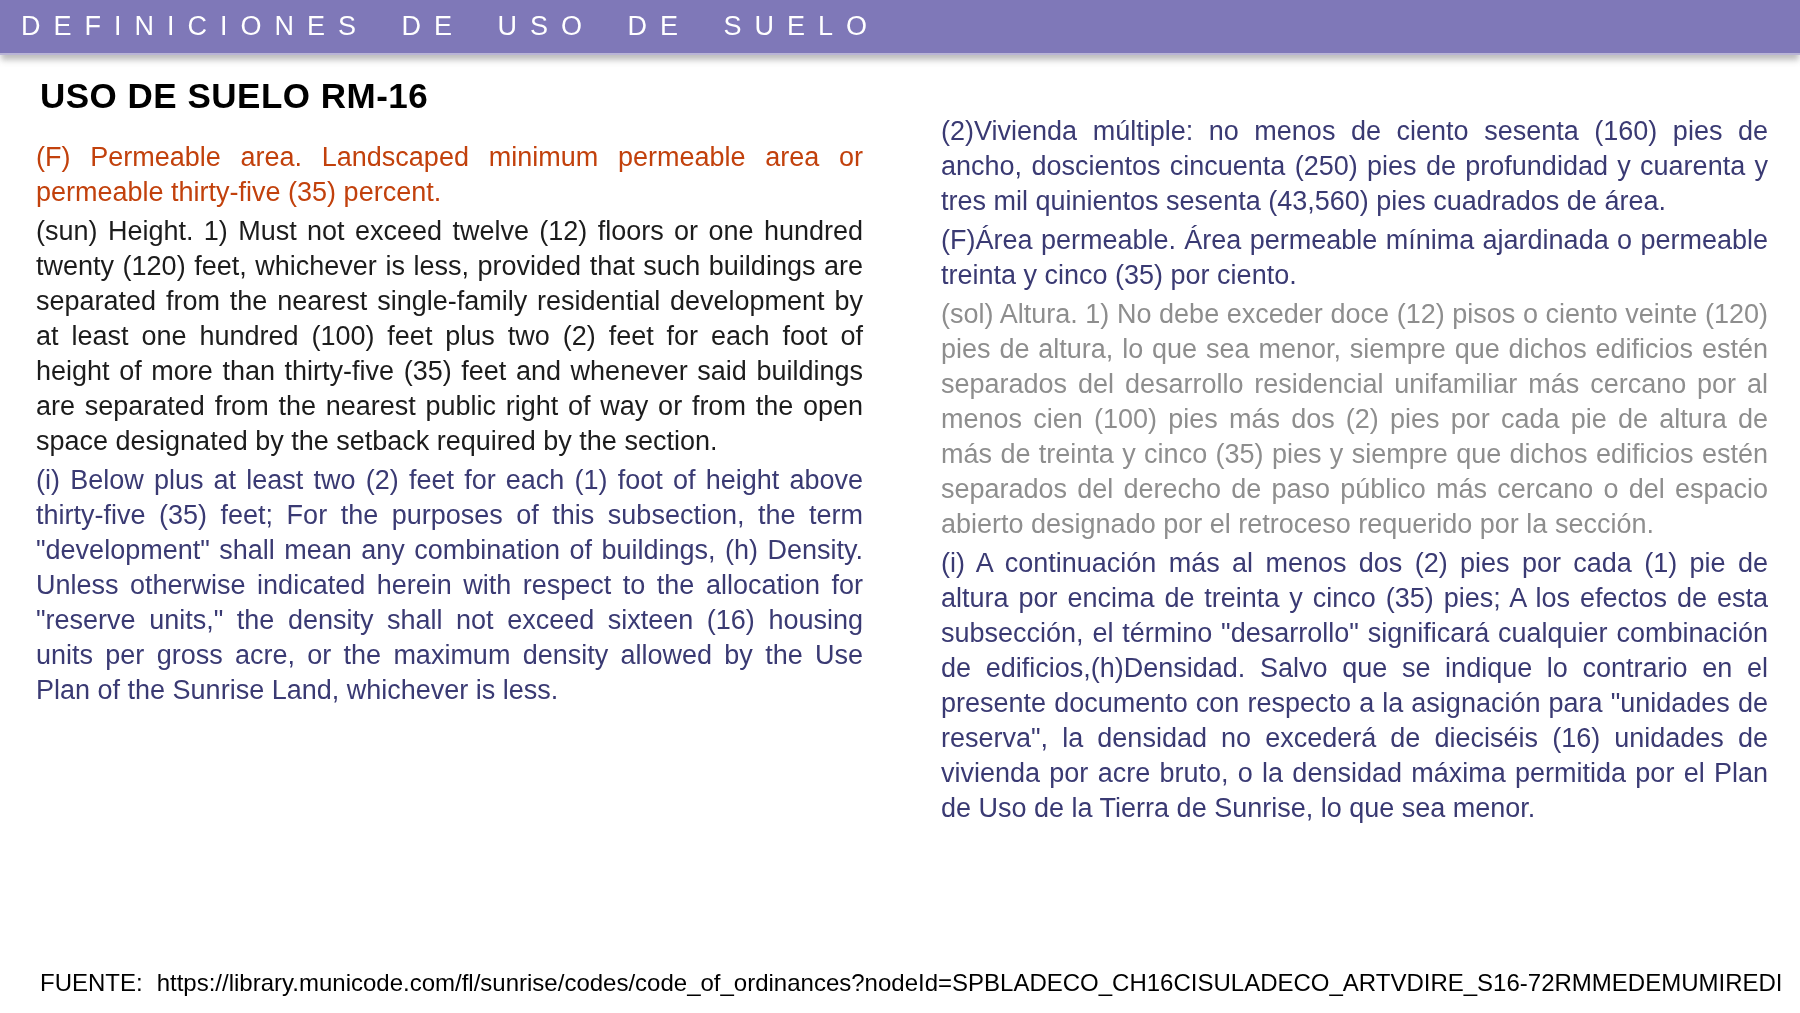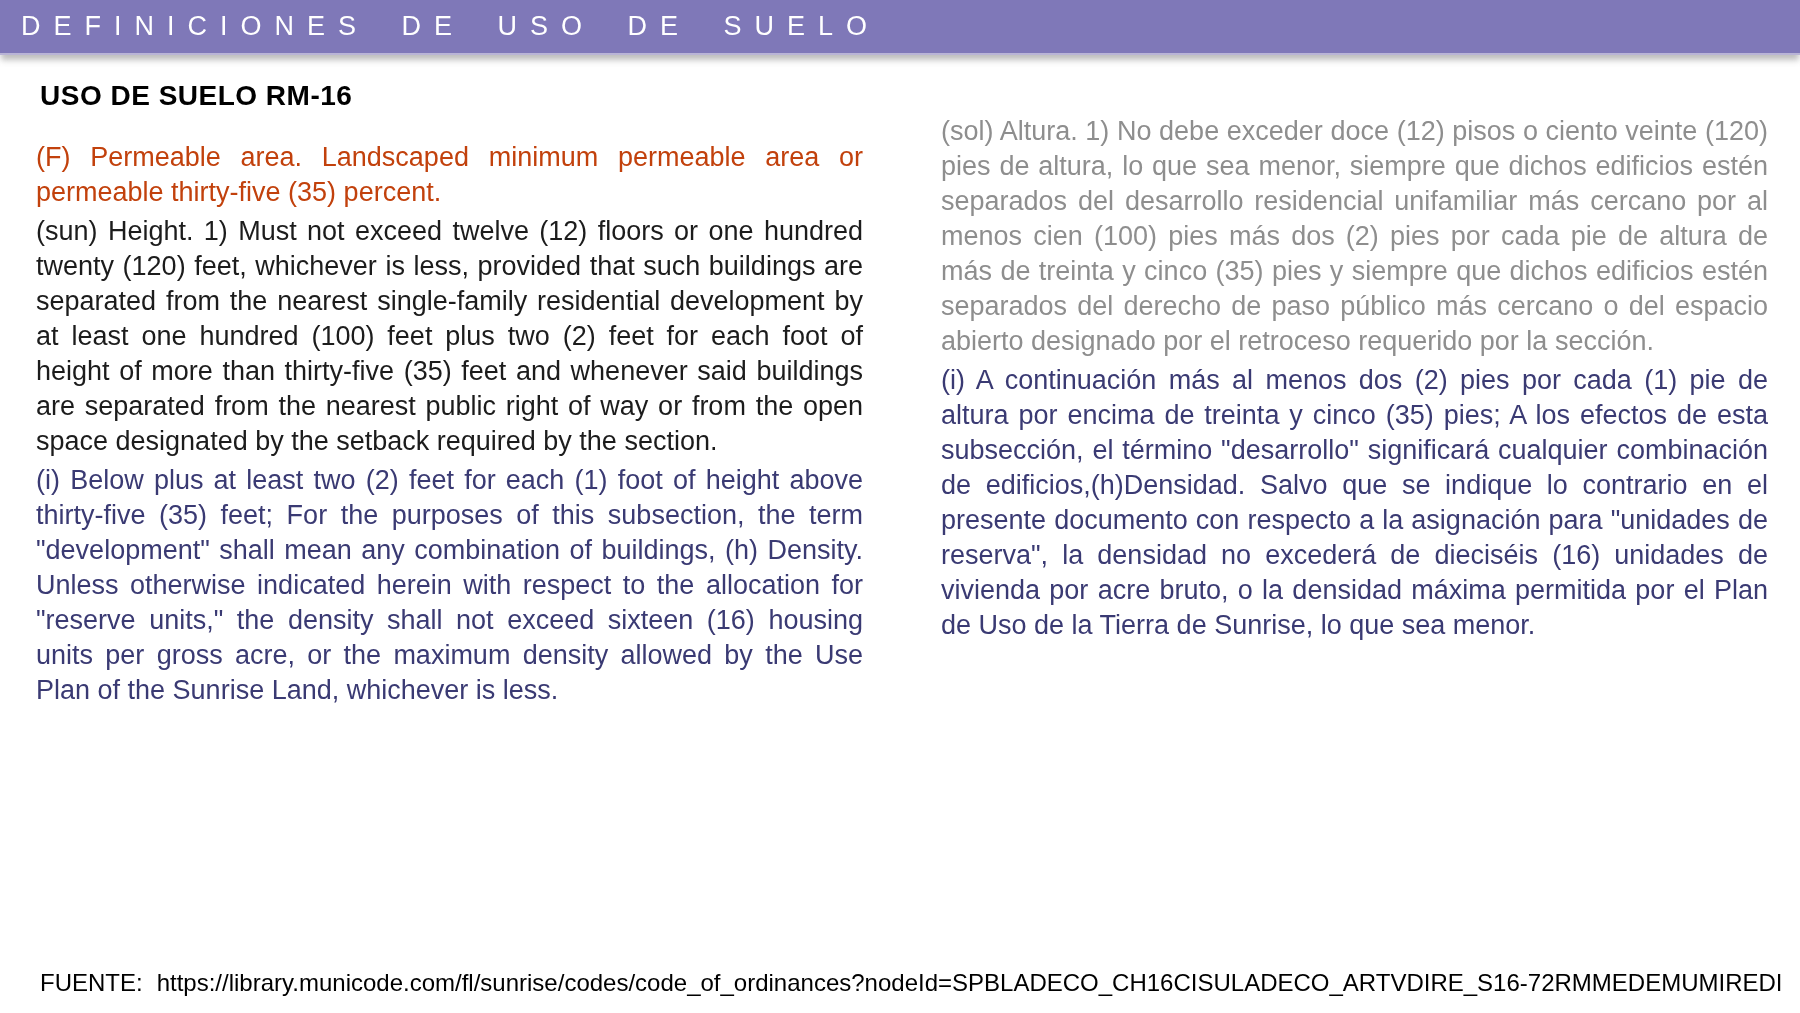--- a/index.html
+++ b/index.html
@@ -27,21 +27,21 @@
     font-size: 27px;
     font-weight: 400;
     letter-spacing: 13px;
     word-spacing: 12px;
     border-bottom: 2px solid #b9b4d6;
     box-shadow: 0 6px 6px -1px rgba(110,110,110,0.45);
     white-space: nowrap;
   }
   .page-title {
     margin: 25px 0 0 40px;
-    font-size: 28px;
+    font-size: 35px;
     line-height: 32px;
     font-weight: bold;
     color: #000000;
     letter-spacing: 0.5px;
   }
   .columns {
     display: flex;
     margin: 2px 32px 0 36px;
     gap: 78px;
   }
@@ -78,20 +78,22 @@
 
   <main class="columns">
 
     <section class="col col-en">
       <p class="para" style="color: #c2410c;">(F) Permeable area. Landscaped minimum permeable area or permeable thirty-five (35) percent.</p>
       <p class="para" style="color: rgb(28, 28, 28);">(sun) Height. 1) Must not exceed twelve (12) floors or one hundred twenty (120) feet, whichever is less, provided that such buildings are separated from the nearest single-family residential development by at least one hundred (100) feet plus two (2) feet for each foot of height of more than thirty-five (35) feet and whenever said buildings are separated from the nearest public right of way or from the open space designated by the setback required by the section.</p>
       <p class="para" style="color: rgb(58, 58, 115);">(i) Below plus at least two (2) feet for each (1) foot of height above thirty-five (35) feet; For the purposes of this subsection, the term "development" shall mean any combination of buildings, (h) Density. Unless otherwise indicated herein with respect to the allocation for "reserve units," the density shall not exceed sixteen (16) housing units per gross acre, or the maximum density allowed by the Use Plan of the Sunrise Land, whichever is less.</p>
     </section>
 
     <section class="col col-es">
+      <p class="para" style="color: rgb(58, 58, 115);">(2)Vivienda múltiple: no menos de ciento sesenta (160) pies de ancho, doscientos cincuenta (250) pies de profundidad y cuarenta y tres mil quinientos sesenta (43,560) pies cuadrados de área.</p>
+      <p class="para" style="color: rgb(58, 58, 115);">(F)Área permeable. Área permeable mínima ajardinada o permeable treinta y cinco (35) por ciento.</p>
       <p class="para" style="color: rgb(142, 142, 142);">(sol) Altura. 1) No debe exceder doce (12) pisos o ciento veinte (120) pies de altura, lo que sea menor, siempre que dichos edificios estén separados del desarrollo residencial unifamiliar más cercano por al menos cien (100) pies más dos (2) pies por cada pie de altura de más de treinta y cinco (35) pies y siempre que dichos edificios estén separados del derecho de paso público más cercano o del espacio abierto designado por el retroceso requerido por la sección.</p>
       <p class="para" style="color: rgb(58, 58, 115);">(i) A continuación más al menos dos (2) pies por cada (1) pie de altura por encima de treinta y cinco (35) pies; A los efectos de esta subsección, el término "desarrollo" significará cualquier combinación de edificios,(h)Densidad. Salvo que se indique lo contrario en el presente documento con respecto a la asignación para "unidades de reserva", la densidad no excederá de dieciséis (16) unidades de vivienda por acre bruto, o la densidad máxima permitida por el Plan de Uso de la Tierra de Sunrise, lo que sea menor.</p>
     </section>
 
   </main>
 
   <footer class="footer">
     <span class="src-label">FUENTE:</span><span>https://library.municode.com/fl/sunrise/codes/code_of_ordinances?nodeId=SPBLADECO_CH16CISULADECO_ARTVDIRE_S16-72RMMEDEMUMIREDI</span>
   </footer>
 

